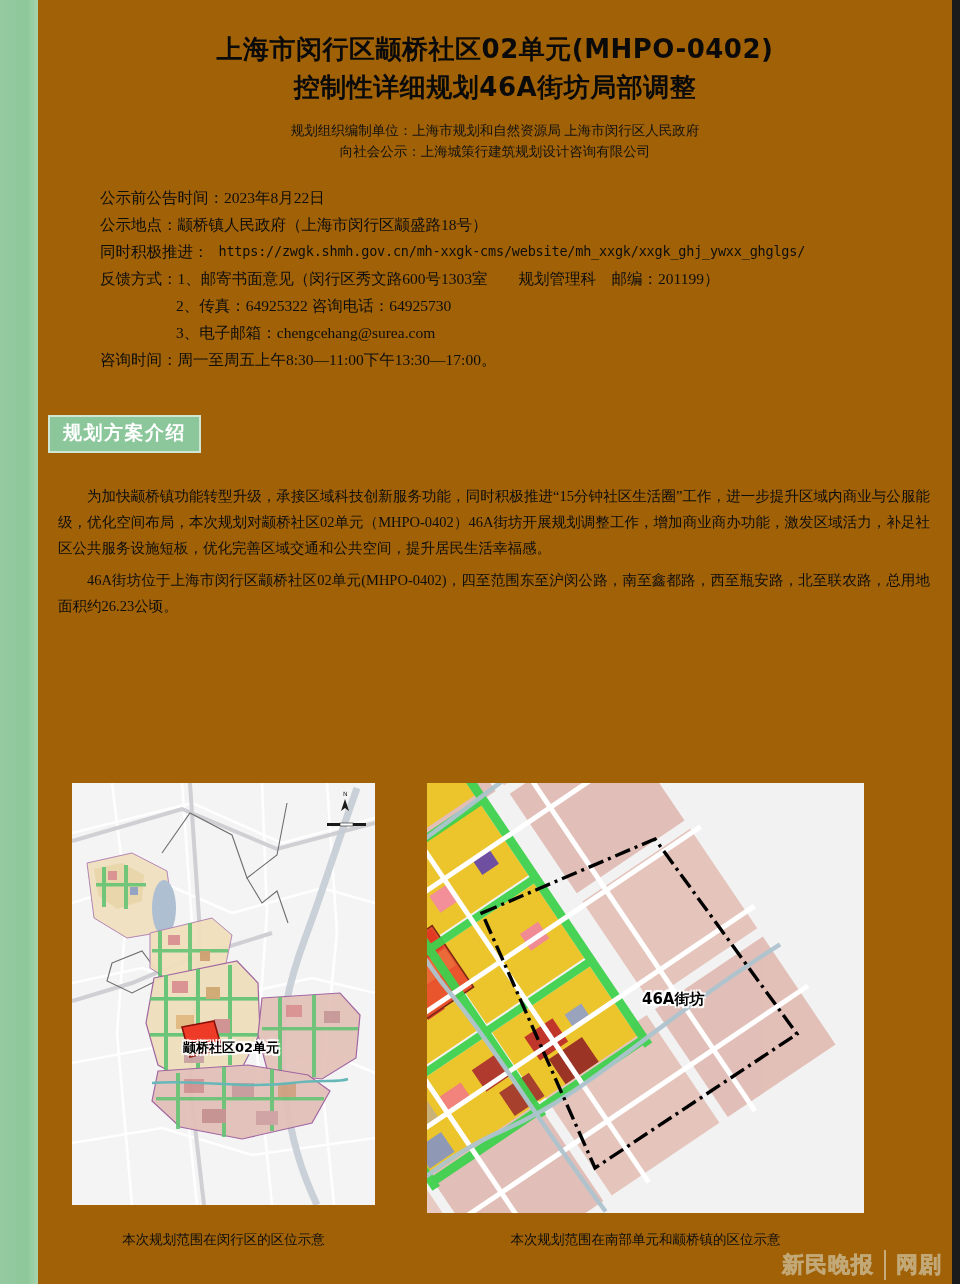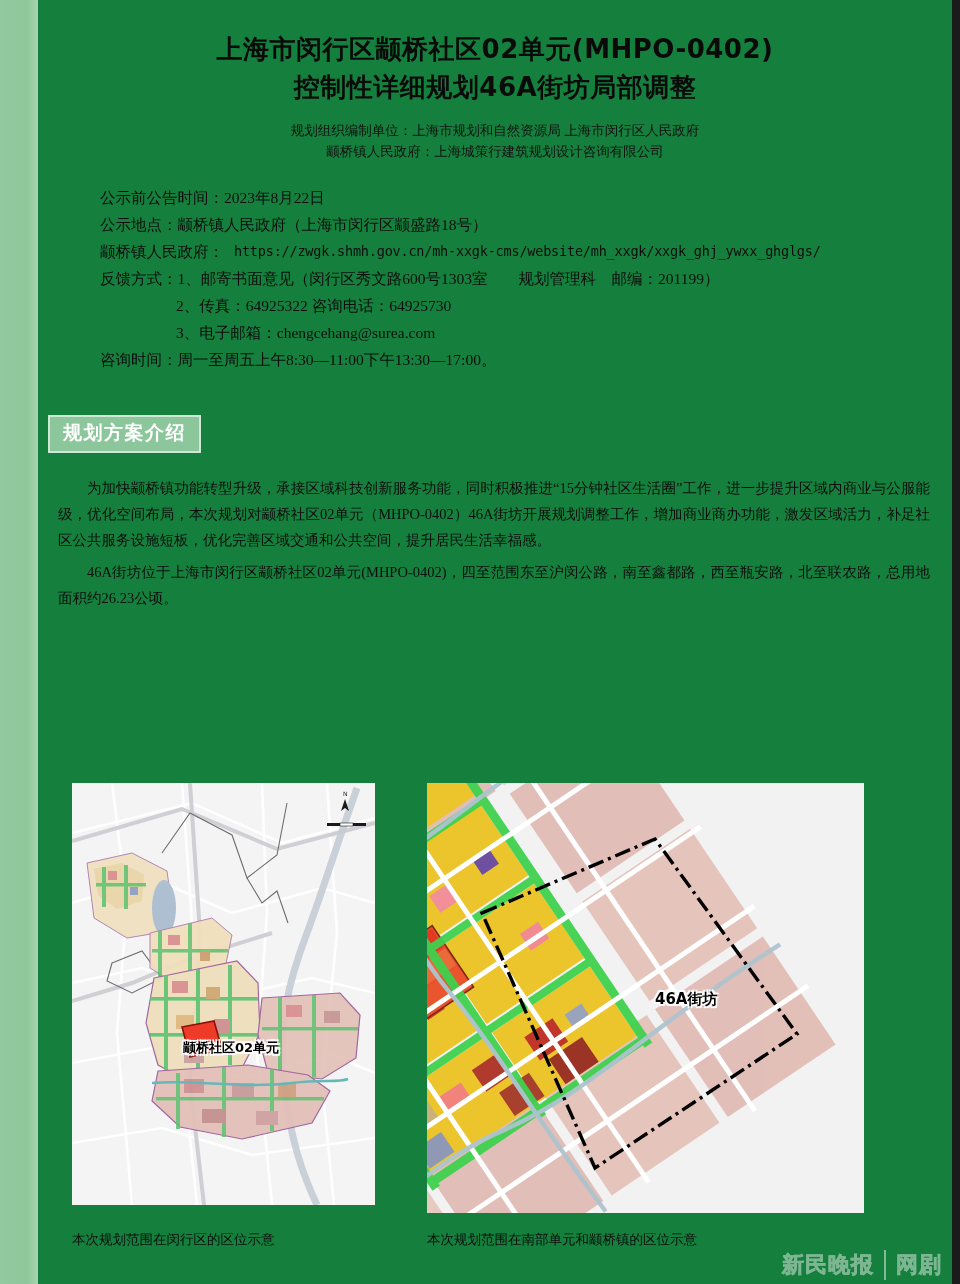--- a/index.html
+++ b/index.html
@@ -7,21 +7,21 @@
     padding: 0;
     background: #ffffff;
   }
   body {
     font-family: "Liberation Serif", "DejaVu Serif", serif;
   }
   .page {
     position: relative;
     width: 960px;
     height: 1284px;
-    background: #15803d;
+    background: #a16207;
     overflow: hidden;
   }
   
   .left-bar {
     position: absolute;
     left: 0; top: 0;
     width: 38px; height: 1284px;
     background: linear-gradient(to right, #95c9a1 0%, #8ec89a 72%, #a8d4b0 100%);
   }
   .right-edge {
@@ -87,21 +87,21 @@
   .kv-url {
     display: flex;
   }
   .kv-url .lbl { flex: 0 0 auto; }
   .kv-url .val { margin-left: 10px; }
   .url-second { padding-left: 126px; }
   .sub-item { padding-left: 76px; }
 
   
   .section-head {
-    margin: 42px 0 4px 10px;
+    margin: 42px 0 12px 10px;
     display: inline-block;
   }
   .badge {
     display: inline-block;
     background: #8cc79b;
     border: 2px solid #cfe7d4;
     color: #ffffff;
     font-family: "DejaVu Sans", "Liberation Sans", sans-serif;
     font-size: 19px;
     font-weight: bold;
@@ -139,41 +139,42 @@
   .fig-right { margin-left: 52px; width: 437px; height: 430px; }
   .map-frame {
     width: 100%;
     height: 100%;
     overflow: hidden;
     background: #fbfbfb;
     position: relative;
   }
   .caption {
     margin-top: 18px;
+    text-align: center;
     font-size: 13.5px;
     color: #0d0d0d;
   }
   .cap-left { width: 303px; margin-left: 34px; }
   .cap-right { width: 437px; margin-left: 52px; }
   .cap-row { display: flex; }
 
   
   .map-label {
     position: absolute;
     font-family: "DejaVu Sans", "Liberation Sans", sans-serif;
     font-weight: bold;
     color: #000;
     white-space: nowrap;
     text-shadow:
       -1.6px -1.6px 0 #fff, 1.6px -1.6px 0 #fff,
       -1.6px 1.6px 0 #fff, 1.6px 1.6px 0 #fff,
       0 0 4px #fff;
   }
   .label-a { left: 111px; top: 256px; font-size: 13px; }
-  .label-b { left: 228px; top: 207px; font-size: 15px; }
+  .label-b { left: 215px; top: 207px; font-size: 15px; }
 
   
   .watermark {
     position: absolute;
     right: 10px; bottom: 4px;
     display: flex;
     align-items: center;
     opacity: 0.5;
   }
   .wm-text {
@@ -198,36 +199,36 @@
   <div class="left-bar"></div>
   <div class="right-edge"></div>
 
   <div class="content">
 
     
     <div class="title-block">
       <div class="title-line">上海市闵行区颛桥社区02单元(MHPO-0402)</div>
       <div class="title-line">控制性详细规划46A街坊局部调整</div>
       <div class="subtitle">规划组织编制单位：上海市规划和自然资源局 上海市闵行区人民政府</div>
-      <div class="subtitle" style="margin-top:0">颛桥镇人民政府：上海城策行建筑规划设计咨询有限公司</div>
+      <div class="subtitle" style="margin-top:0">向社会公示：上海城策行建筑规划设计咨询有限公司</div>
     </div>
 
     
     <div class="notice">
 
       <div class="kv-list">
         <div class="kv">
           <span>公示前公告时间：</span><span>2023年8月22日</span>
         </div>
         <div class="kv">
           <span>公示地点：</span><span>颛桥镇人民政府（上海市闵行区颛盛路18号）</span>
         </div>
 
         <div class="kv kv-url">
-          <span class="lbl">颛桥镇人民政府：</span>
+          <span class="lbl">同时积极推进：</span>
           <span class="val mono">https://zwgk.shmh.gov.cn/mh-xxgk-cms/website/mh_xxgk/xxgk_ghj_ywxx_ghglgs/</span>
         </div>
 
         <div class="kv">
           <span>反馈方式：</span><span>1、邮寄书面意见（闵行区秀文路600号1303室　　规划管理科　邮编：201199）</span>
         </div>
         <div class="kv sub-item">2、传真：64925322 咨询电话：64925730</div>
         <div class="kv sub-item">3、电子邮箱：chengcehang@surea.com</div>
 
         <div class="kv">咨询时间：周一至周五上午8:30—11:00下午13:30—17:00。</div>

